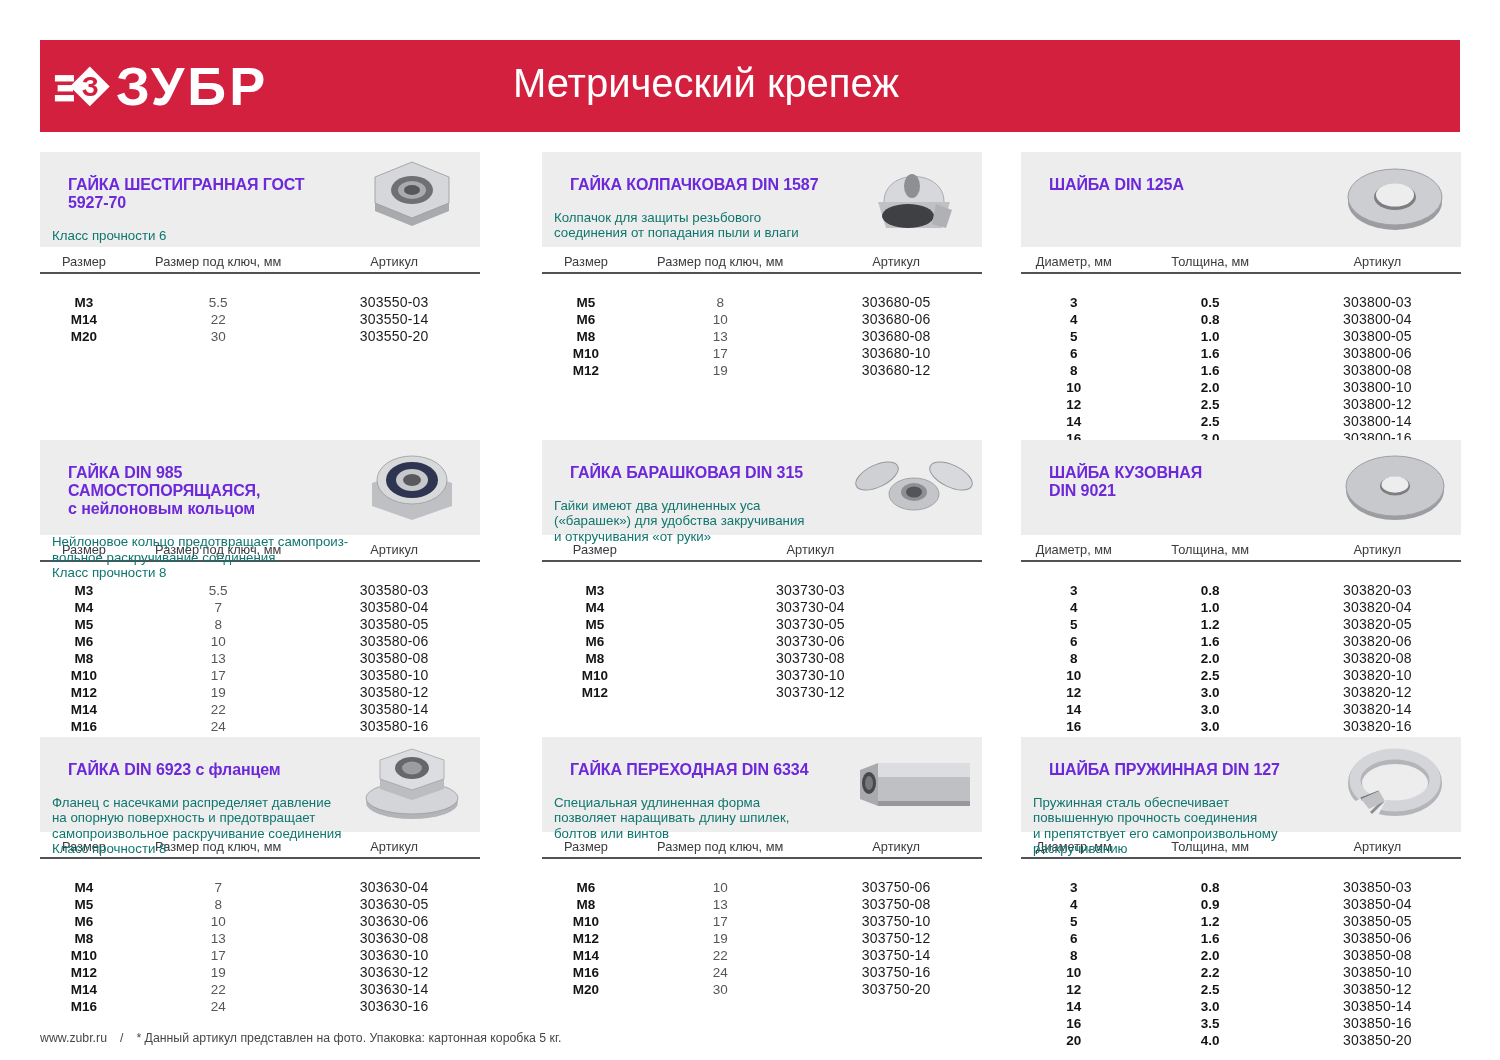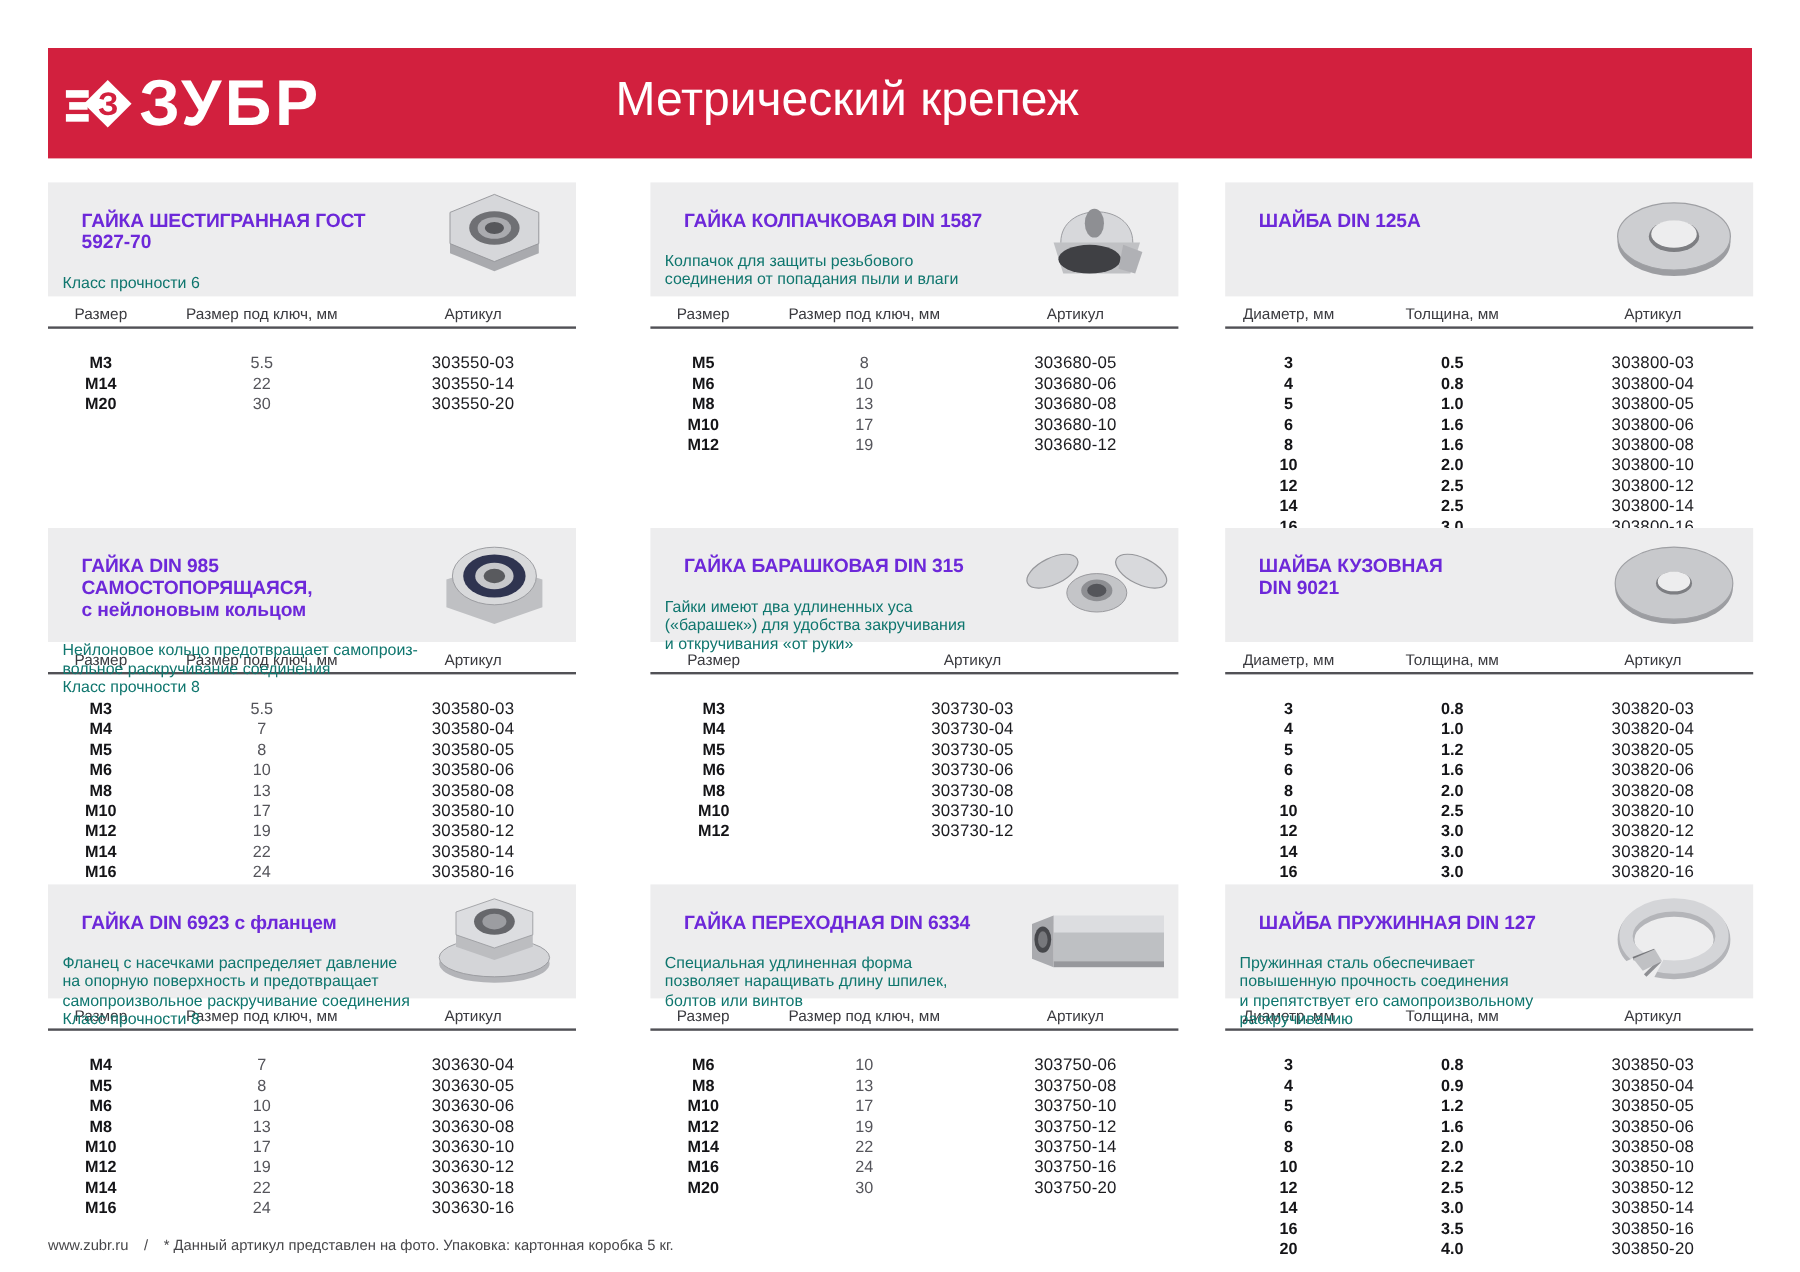--- a/index.html
+++ b/index.html
@@ -234,21 +234,21 @@
           <span class="cell-art">303630-10</span>
         </div>
           <div class="trow grid3">
           <span class="cell-size">M12</span>
           <span class="cell-mid">19</span>
           <span class="cell-art">303630-12</span>
         </div>
           <div class="trow grid3">
           <span class="cell-size">M14</span>
           <span class="cell-mid">22</span>
-          <span class="cell-art">303630-18</span>
+          <span class="cell-art">303630-14</span>
         </div>
           <div class="trow grid3">
           <span class="cell-size">M16</span>
           <span class="cell-mid">24</span>
           <span class="cell-art">303630-16</span>
         </div>
         </div>
     </section>
   </div>
 

